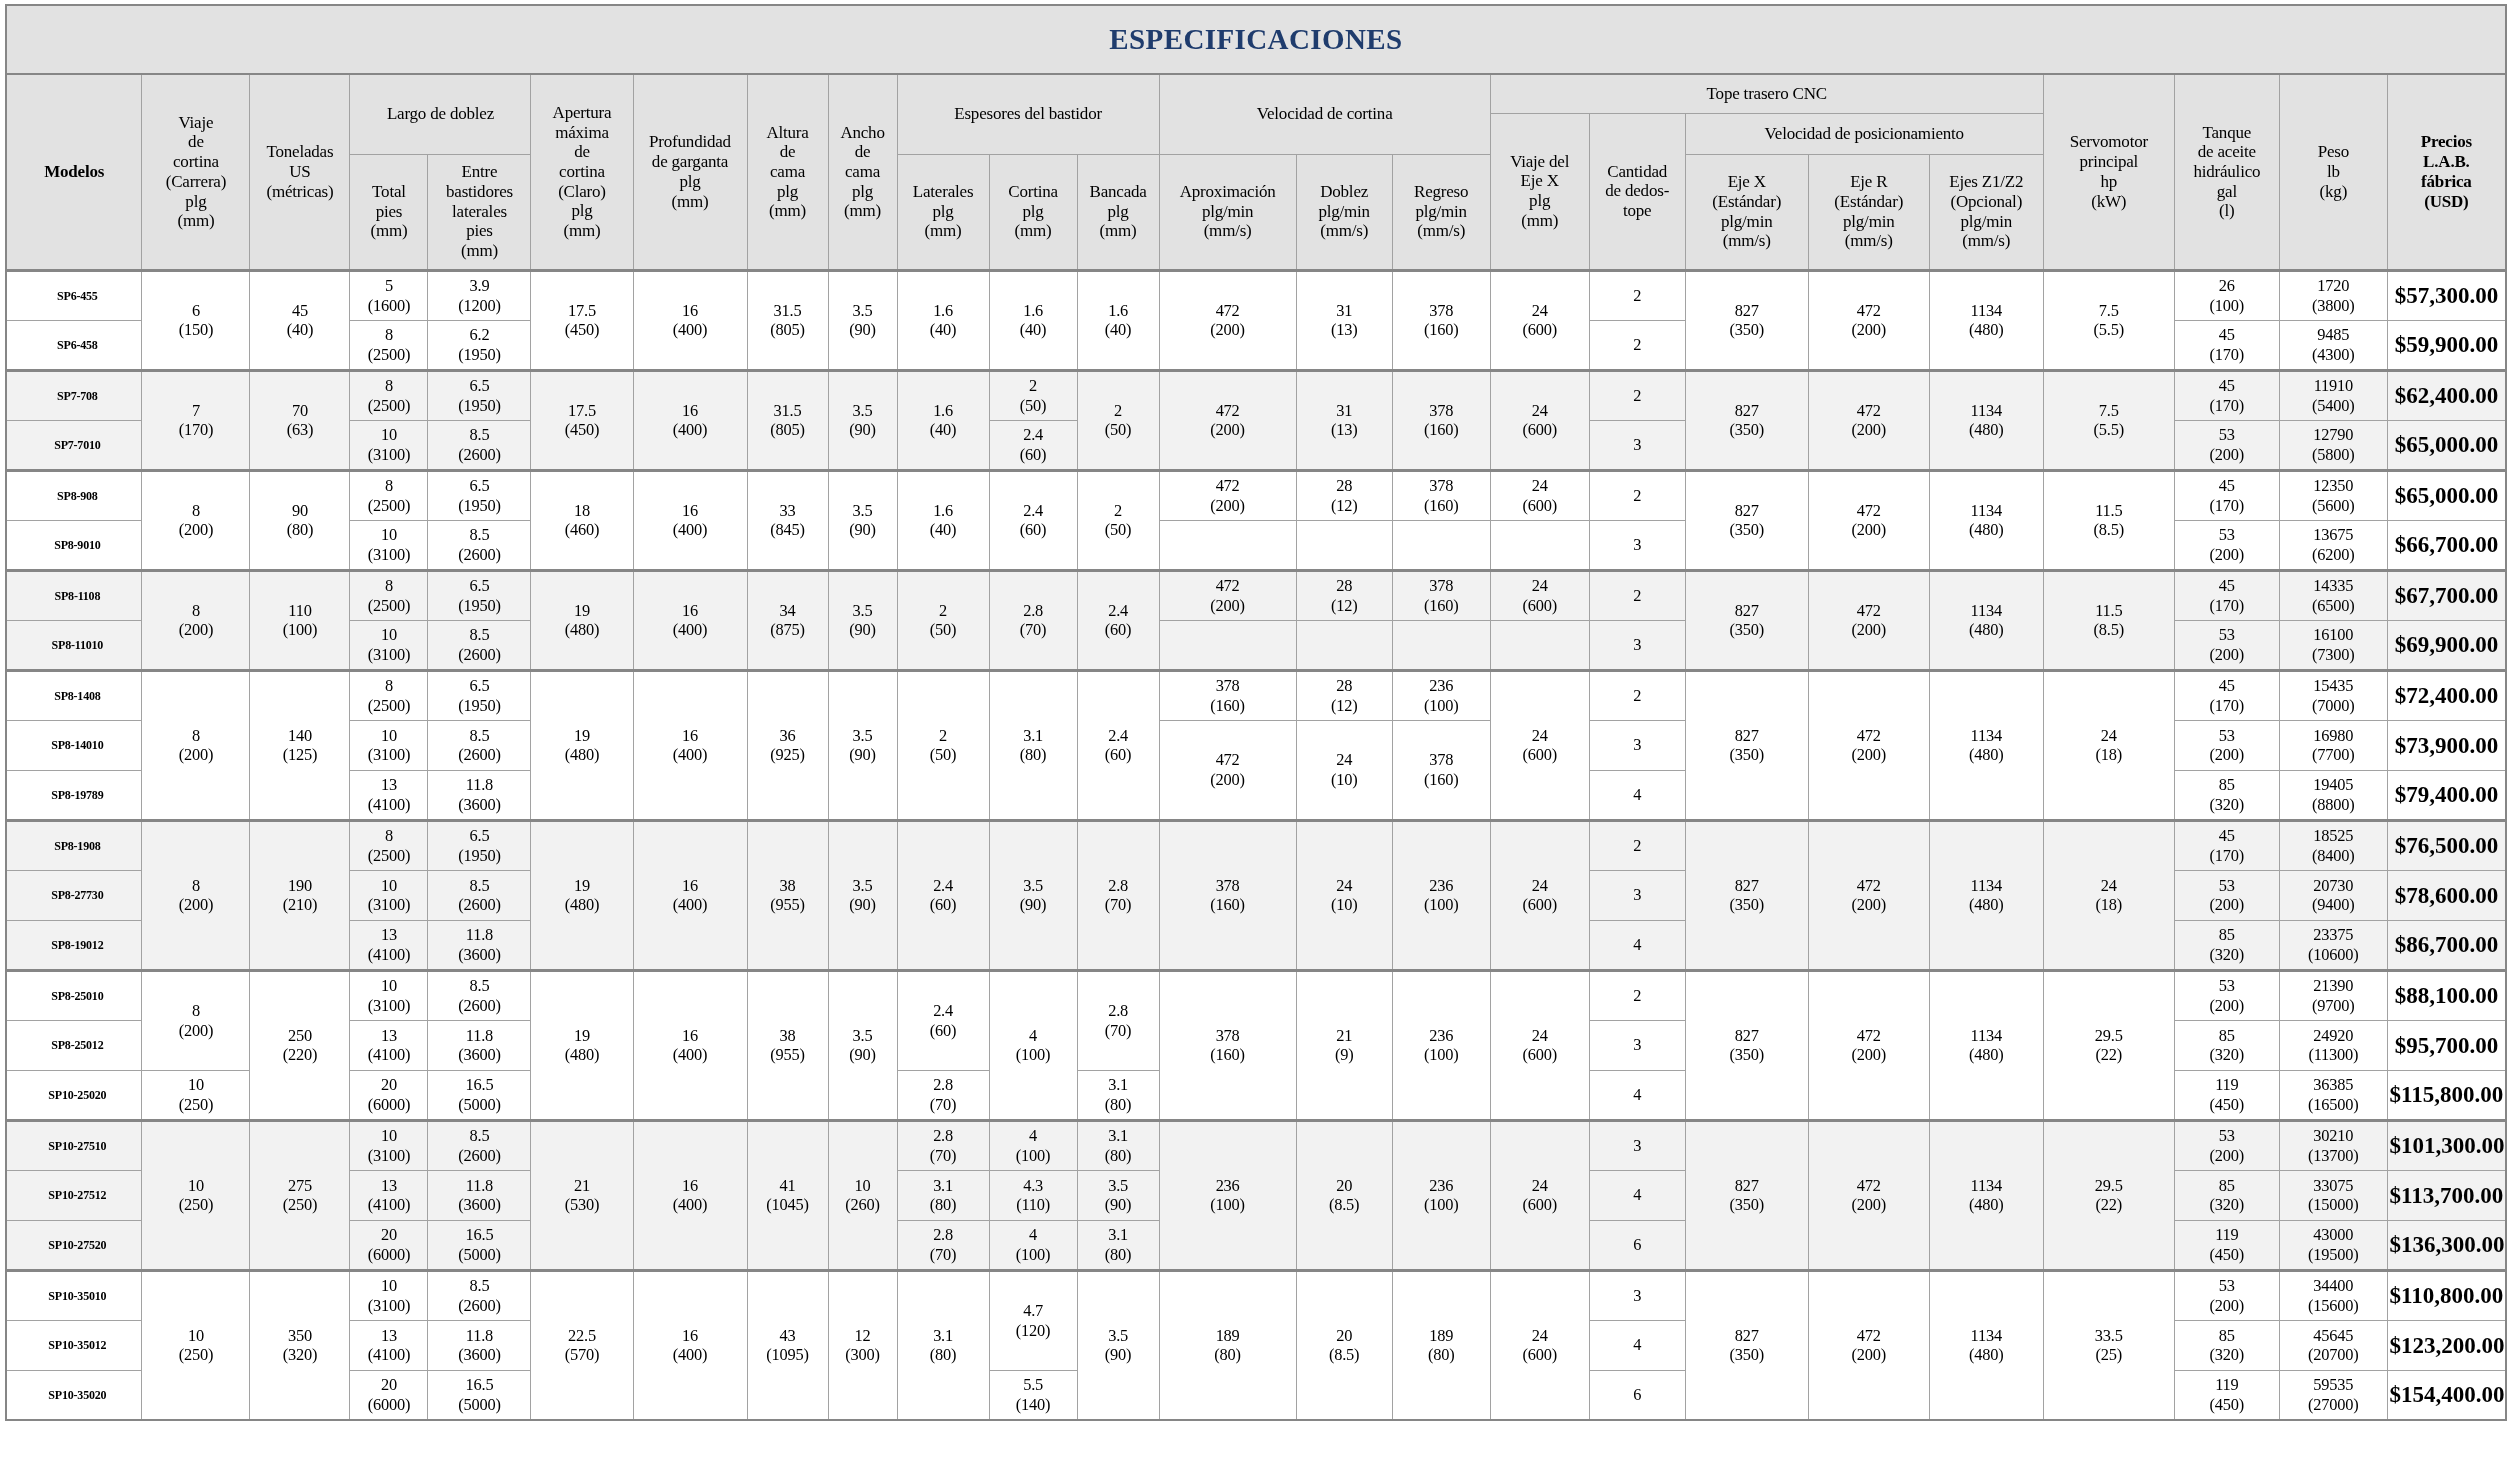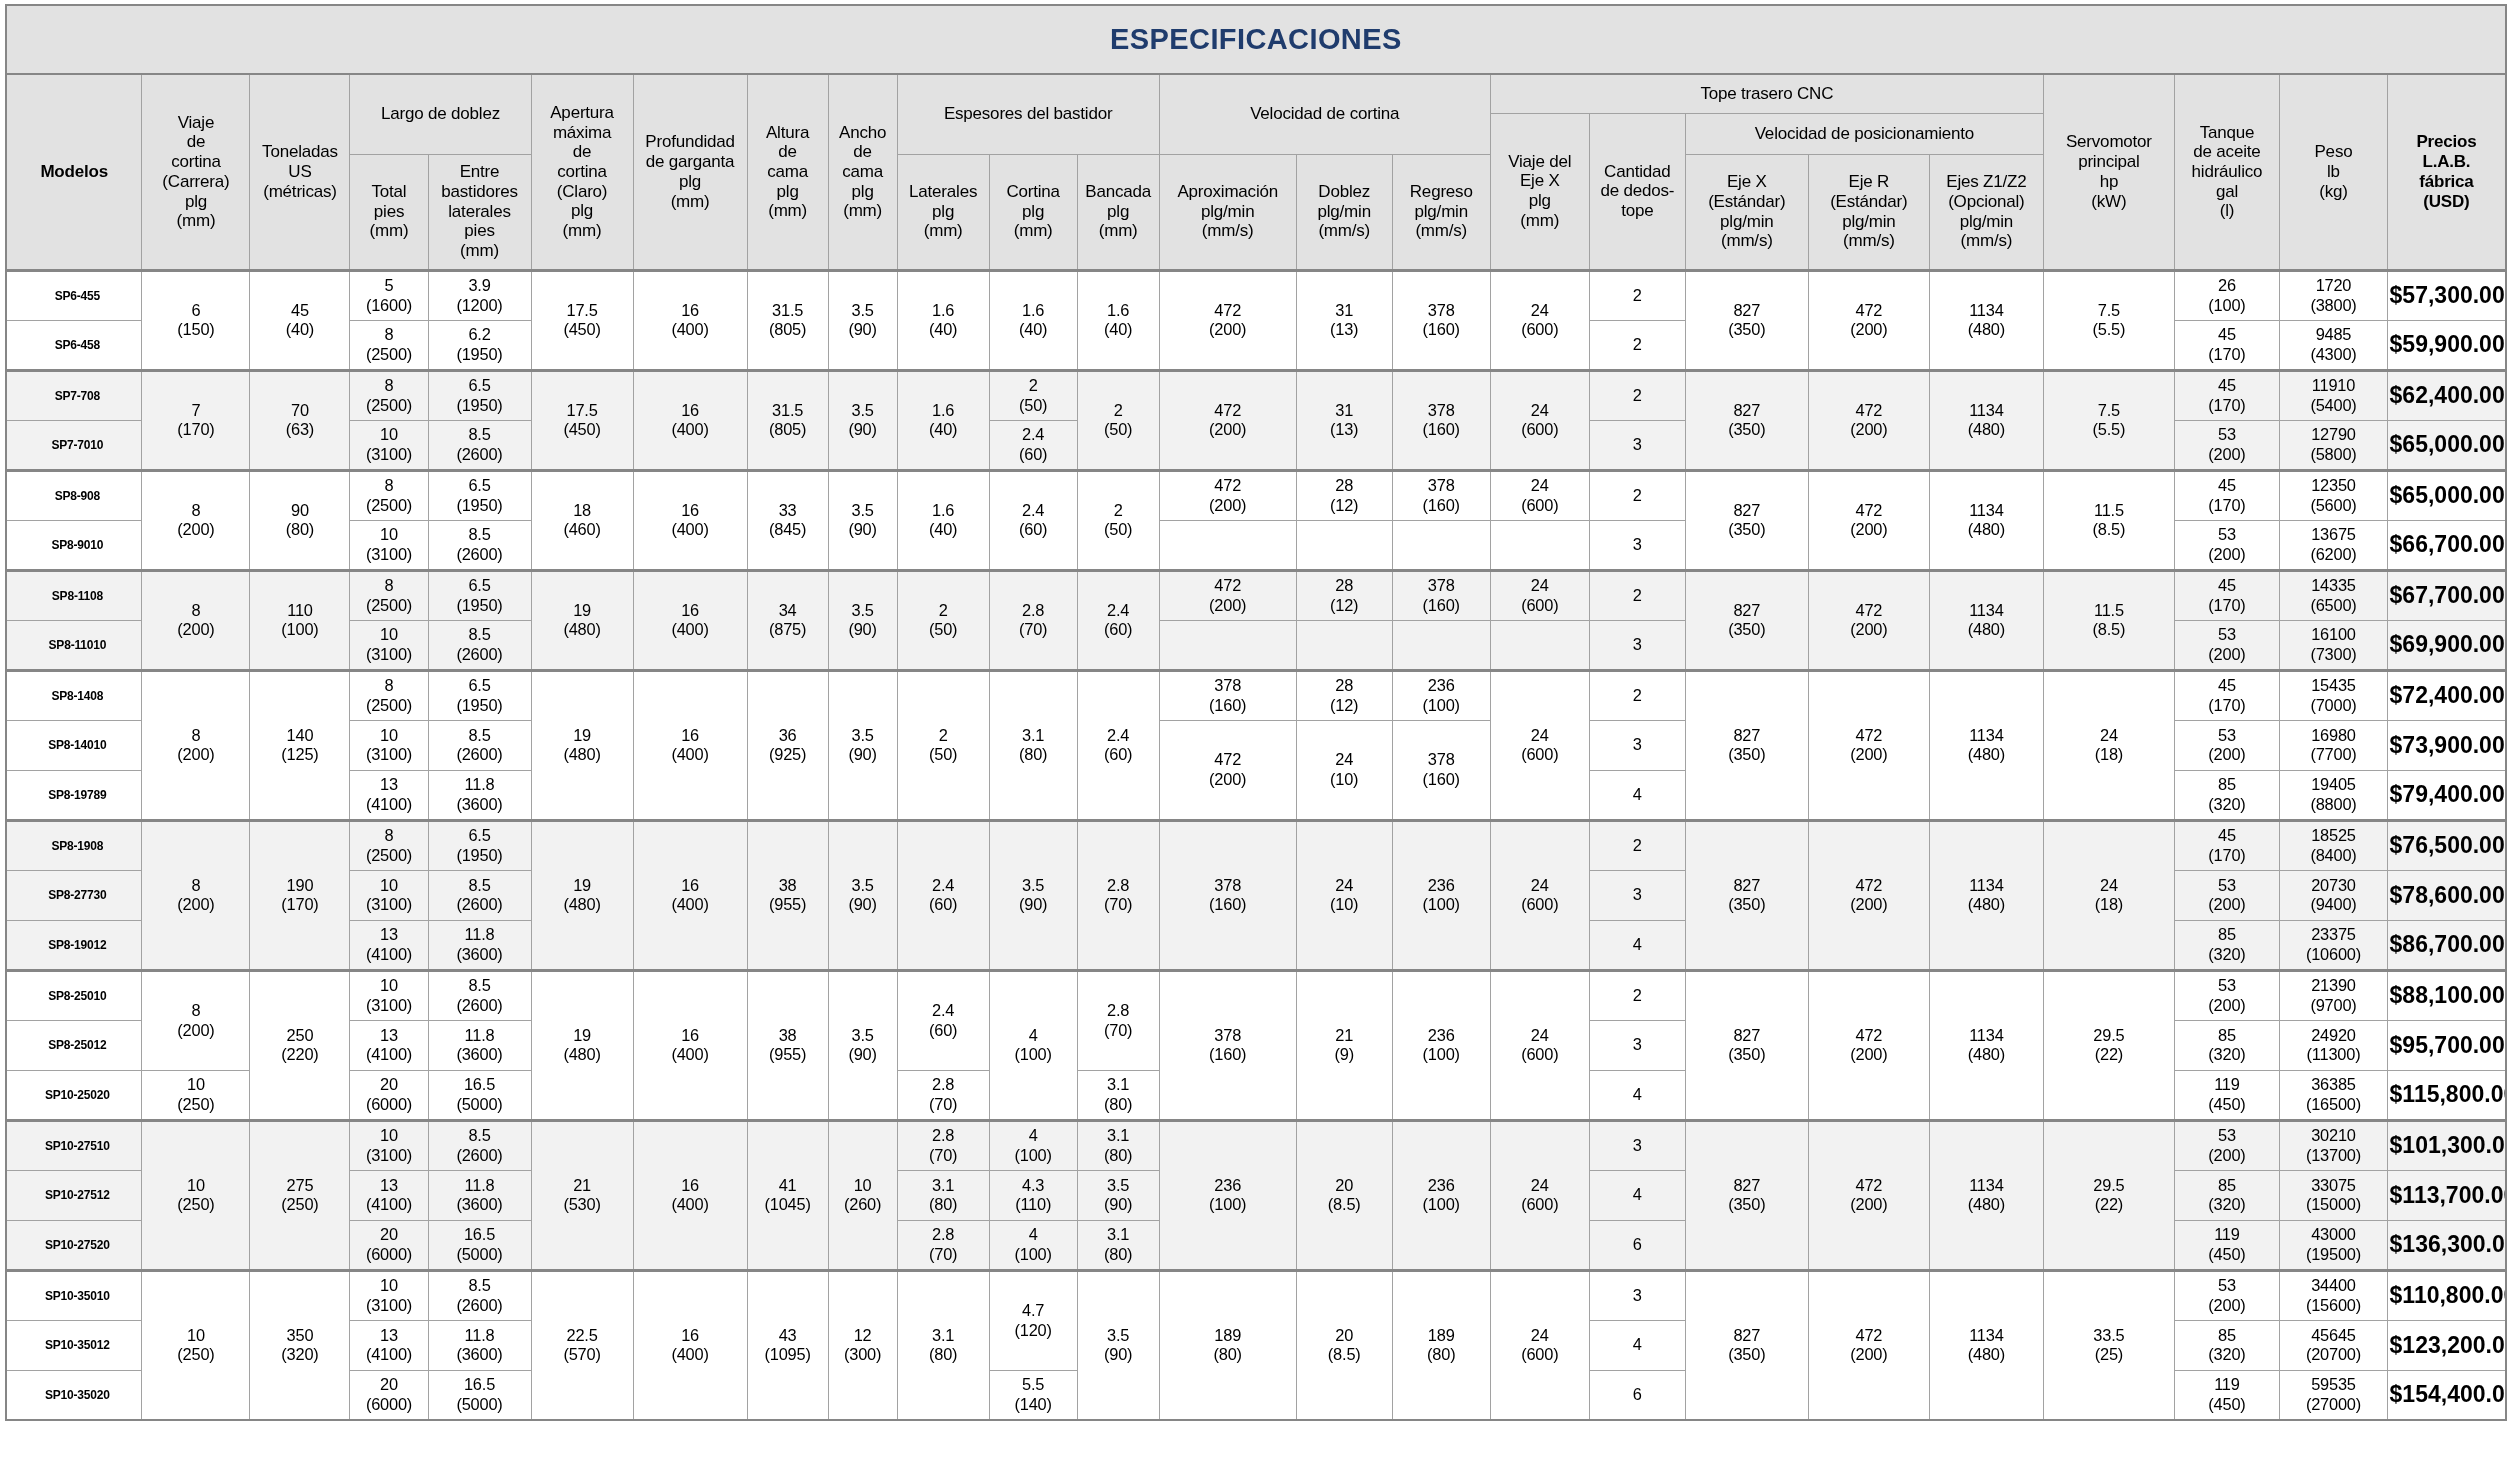--- a/index.html
+++ b/index.html
@@ -15,20 +15,21 @@
     width:2512px;height:1483px;
     font-family:"Liberation Sans","DejaVu Sans",sans-serif;
     color:#000;
   }
   .page{padding:4.1px 4.9px 0 4.9px;}
   table.spec{
     border-collapse:collapse;
     table-layout:fixed;
     width:2502px;
     border:2.5px solid var(--border-heavy);
+    font-family:Liberation Serif, serif;
   }
   th,td{
     border:1.6px solid var(--border);
     text-align:center;
     vertical-align:middle;
     padding:0.8px 1.6px;
     overflow:hidden;
   }
   thead th{
     background:var(--header-bg);
@@ -535,21 +536,21 @@
 (320)</td>
           <td>19405
 (8800)</td>
           <td class="price">$79,400.00</td>
         </tr>
         <tr class="shade gs">
           <td class="model">SP8-1908</td>
           <td rowspan="3">8
 (200)</td>
           <td rowspan="3">190
-(170)</td>
+(210)</td>
           <td>8
 (2500)</td>
           <td>6.5
 (1950)</td>
           <td rowspan="3">19
 (480)</td>
           <td rowspan="3">16
 (400)</td>
           <td rowspan="3">38
 (955)</td>

